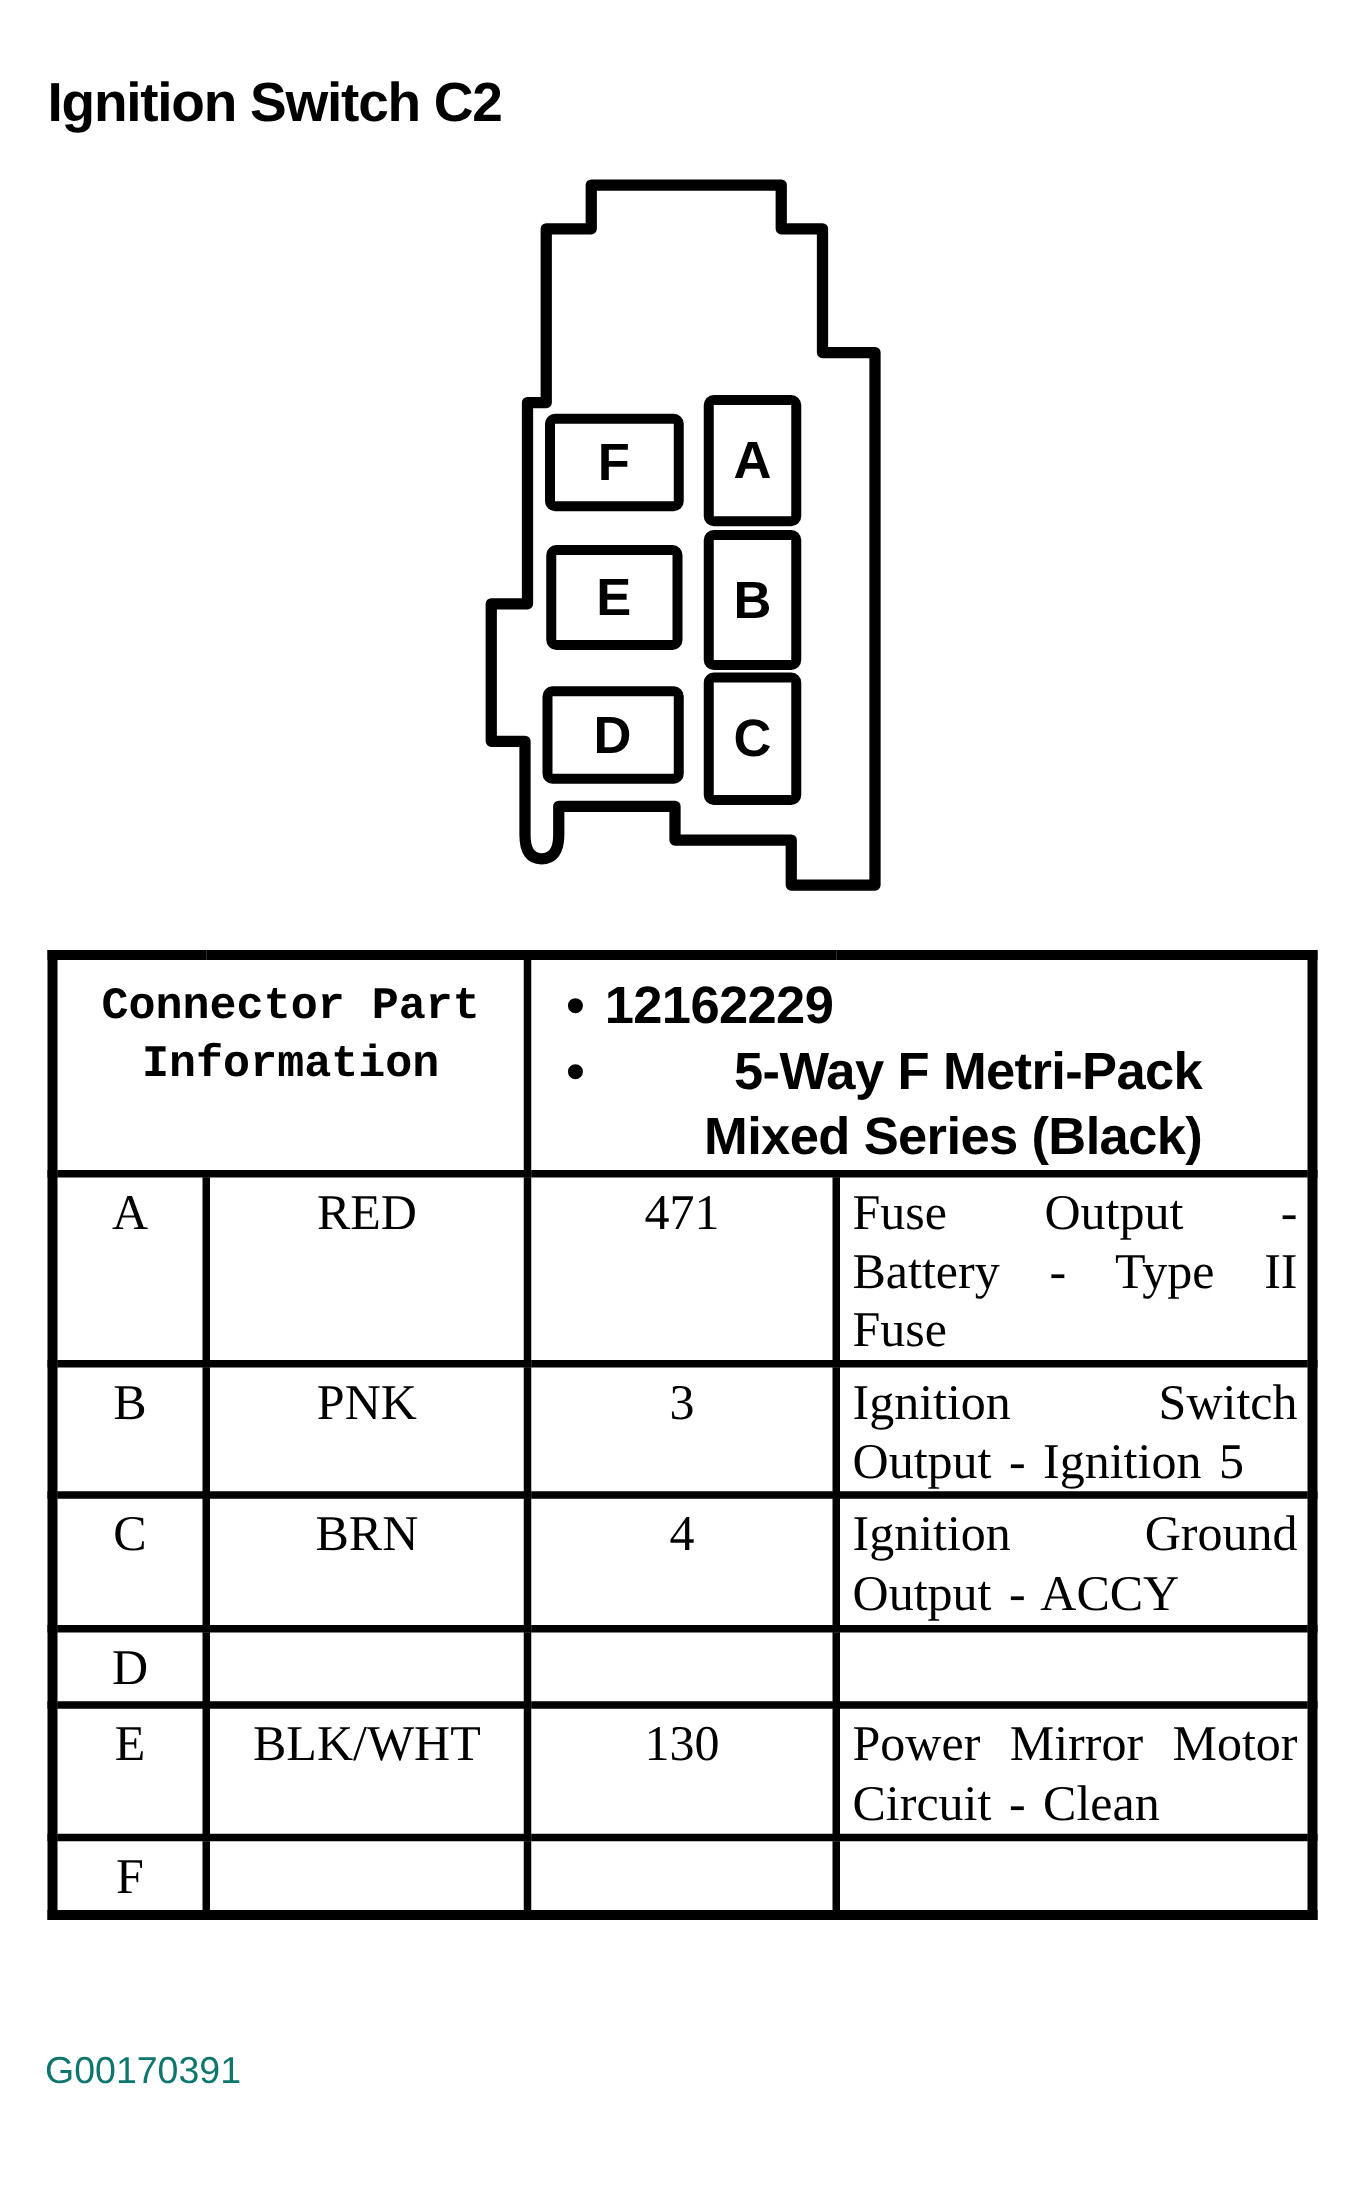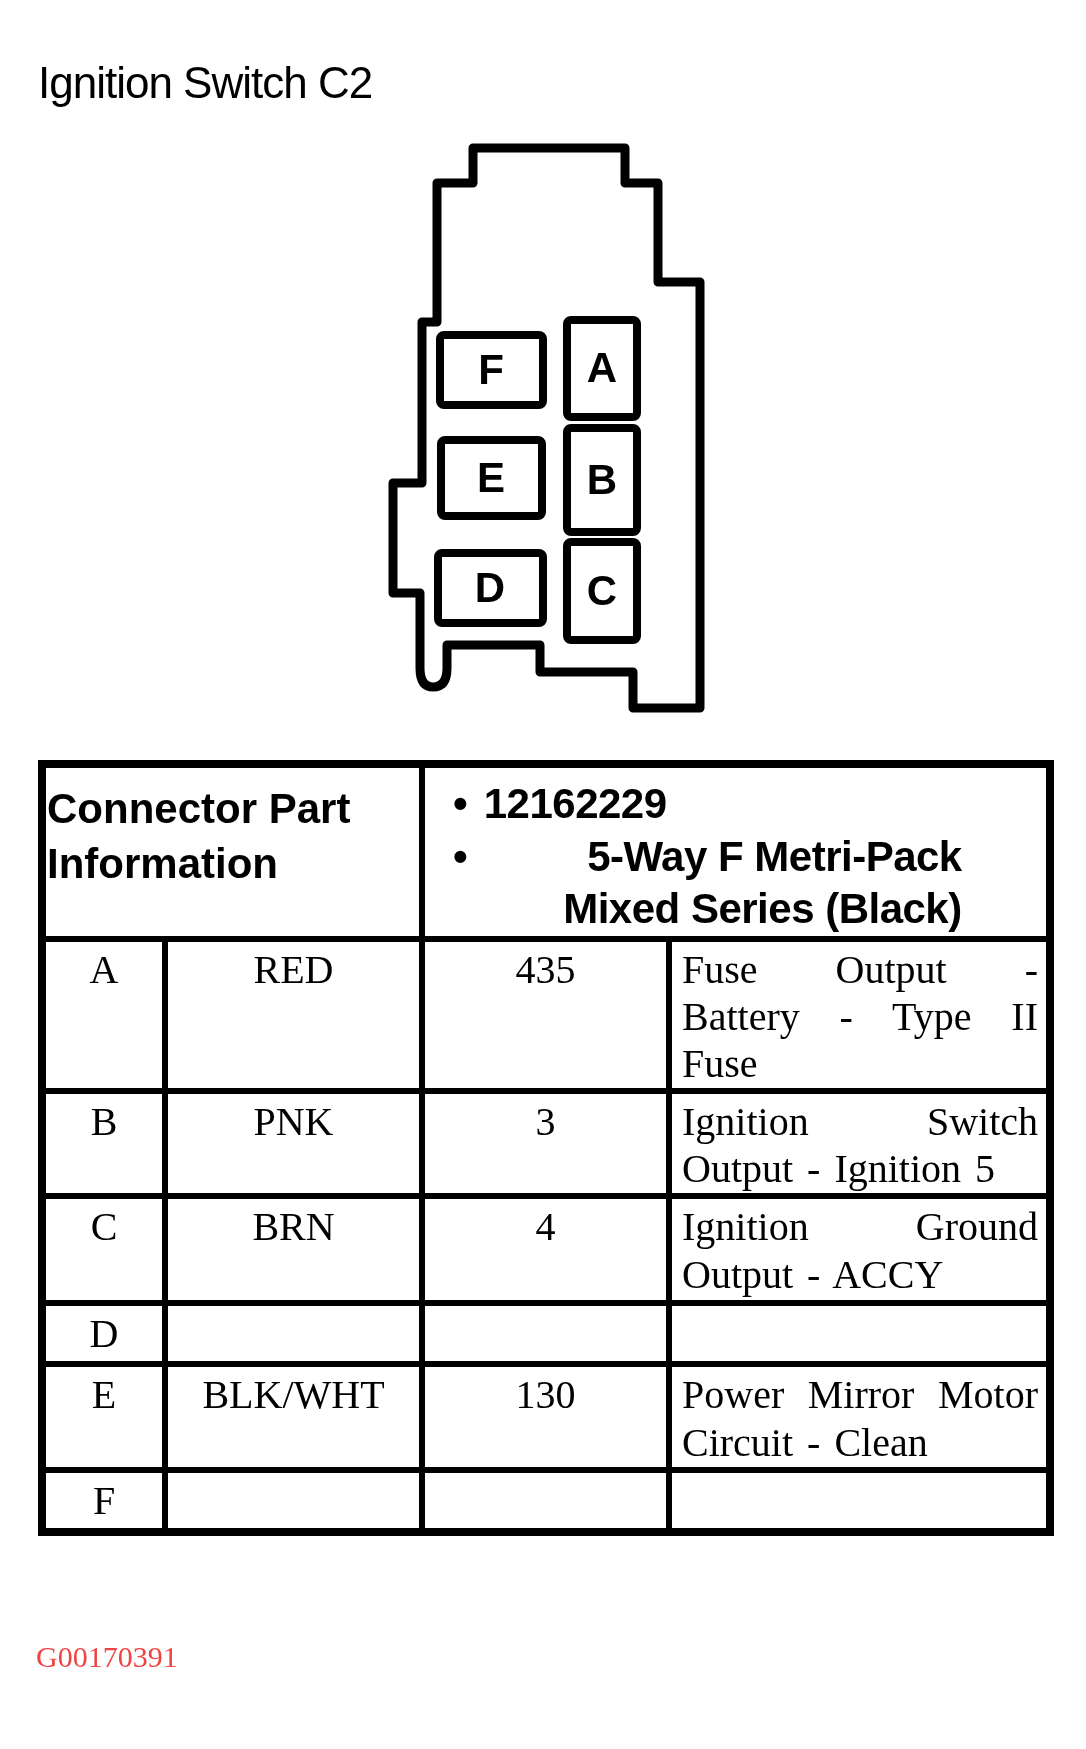--- a/index.html
+++ b/index.html
@@ -6,21 +6,21 @@
   body{
     width:1086px;height:1749px;
     background:#ffffff;
     position:relative;
     font-family:"Liberation Sans",sans-serif;
     color:#000;
     overflow:hidden;
   }
   .page-title{
     position:absolute;left:38px;top:58px;
-    font-size:44px;font-weight:normal;letter-spacing:-1px;
+    font-size:44px;font-weight:bold;letter-spacing:-1px;
     font-family:"Liberation Sans",sans-serif;
   }
   
   .connector-svg{
     position:absolute;left:0;top:0;width:1086px;height:1749px;
   }
   .connector-svg text{
     font-family:"Liberation Sans",sans-serif;
     font-weight:bold;font-size:42px;
   }
@@ -39,23 +39,24 @@
   tr.hdr1{height:165px;}
   tr.hdr2{height:110px;}
   tr.row-a{height:150px;}
   tr.row-b{height:105px;}
   tr.row-c{height:107px;}
   tr.row-d{height:61px;}
   tr.row-e{height:102px;}
   tr.row-f{height:62px;}
 
   .part-info-cell{
-    font-weight:bold;font-size:42px;line-height:1.3;
+    text-align:center;
+    font-weight:bold;font-size:36px;line-height:1.3;
     padding-top:14px;
-    font-family:Liberation Sans, sans-serif;
+    font-family:Liberation Mono, monospace;
   }
   .bullets-cell{
     padding:10px 6px 0 28px;
     font-weight:bold;font-size:42px;line-height:1.25;
     font-family:"Liberation Sans",sans-serif;
   }
   .bullet-line{display:flex;gap:16px;align-items:flex-start;}
   .bullet-glyph{flex:0 0 auto;}
   .bullet-text{max-width:478px;letter-spacing:-0.5px;text-align:right;}
 
@@ -72,22 +73,22 @@
   }
   .pin-cell,.wire-cell,.circuit-cell{text-align:center;}
   .func-cell{
     text-align:justify;
     padding-left:10px;padding-right:8px;
     word-spacing:4px;
     margin-top:14px;
   }
   .figure-code{
     position:absolute;left:36px;top:1640px;
-    font-size:30px;color:#ef4444;
-    font-family:Liberation Serif, serif;
+    font-size:30px;color:#0f766e;
+    font-family:Liberation Sans, sans-serif;
   }
 </style>
 </head>
 <body>
 
 <div class="page-title">Ignition Switch C2</div>
 
 <svg class="connector-svg" viewBox="0 0 1086 1749" xmlns="http://www.w3.org/2000/svg">
 
   <path d="M 473,148 L 625,148 L 625,183 L 658,183 L 658,282 L 700,282 L 700,708 L 633,708 L 633,672
@@ -129,21 +130,21 @@
         </div>
         <div class="bullet-line">
           <span class="bullet-glyph">•</span>
           <span class="bullet-text">5-Way F Metri-Pack Mixed Series (Black)</span>
         </div>
       </td>
     </tr>
     <tr class="row-a">
       <td class="body-cell pin-cell">A</td>
       <td class="body-cell wire-cell">RED</td>
-      <td class="body-cell circuit-cell">435</td>
+      <td class="body-cell circuit-cell">471</td>
       <td class="body-cell func-cell">Fuse Output - Battery - Type II Fuse</td>
     </tr>
     <tr class="row-b">
       <td class="body-cell pin-cell">B</td>
       <td class="body-cell wire-cell">PNK</td>
       <td class="body-cell circuit-cell">3</td>
       <td class="body-cell func-cell">Ignition Switch Output - Ignition 5</td>
     </tr>
     <tr class="row-c">
       <td class="body-cell pin-cell">C</td>

